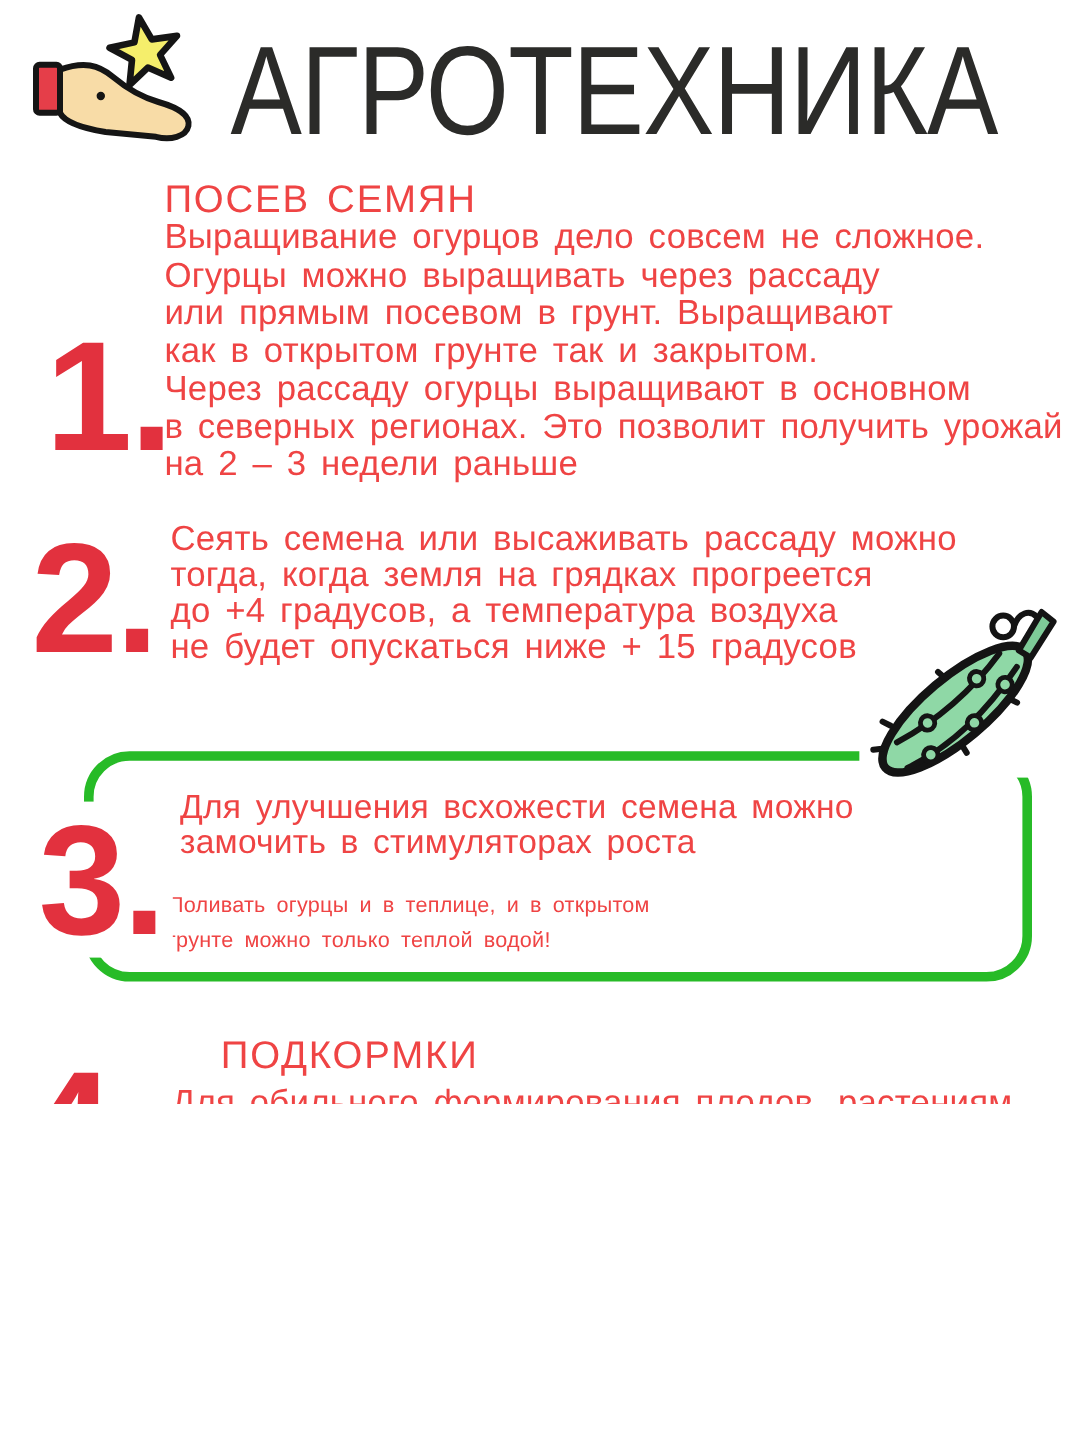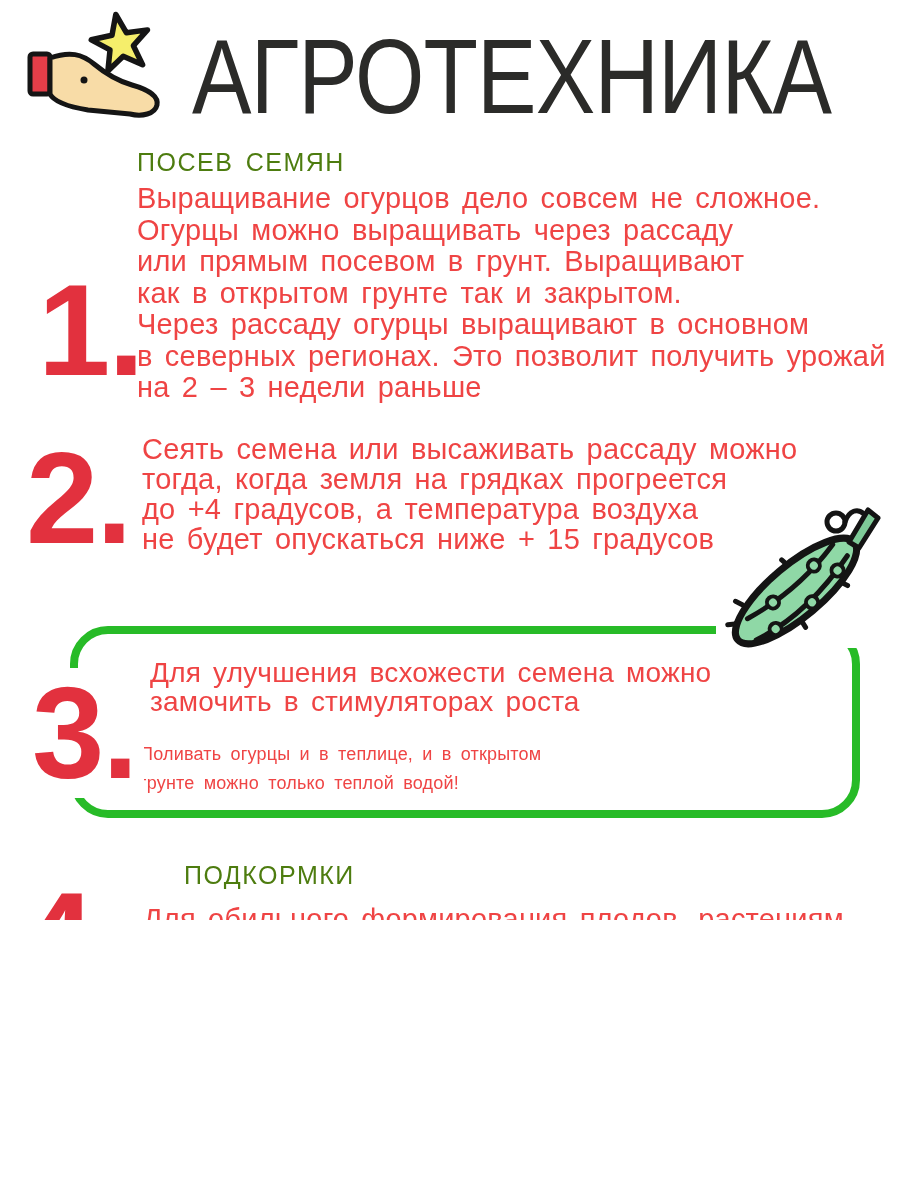--- a/index.html
+++ b/index.html
@@ -7,21 +7,21 @@
     position:relative;width:900px;height:920px;background:#ffffff;overflow:hidden;
     font-family:"Liberation Sans","DejaVu Sans",sans-serif;color:#1d1d1b;
   }
   .abs{position:absolute;}
   .title{
     left:192px;top:24px;font-size:105px;line-height:1;color:#2b2b29;
     letter-spacing:-1px;transform:scaleX(0.85);transform-origin:left top;white-space:nowrap;
     font-weight:400;
   }
   .sec-heading{
-    font-size:25px;letter-spacing:1.5px;color:#4d7c0f;white-space:nowrap;word-spacing:4px;
+    font-size:32px;letter-spacing:1.5px;color:#ef4444;white-space:nowrap;word-spacing:4px;
   }
   .para{
     font-size:29px;color:#ef4444;white-space:pre-line;letter-spacing:0.2px;word-spacing:4px;
   }
   .num{
     font-size:130px;font-weight:700;color:#e2313e;line-height:1;letter-spacing:-2px;
     z-index:3;
   }
   .num-knockout{background:#ffffff;padding:0 8px;}
   .green-box{

